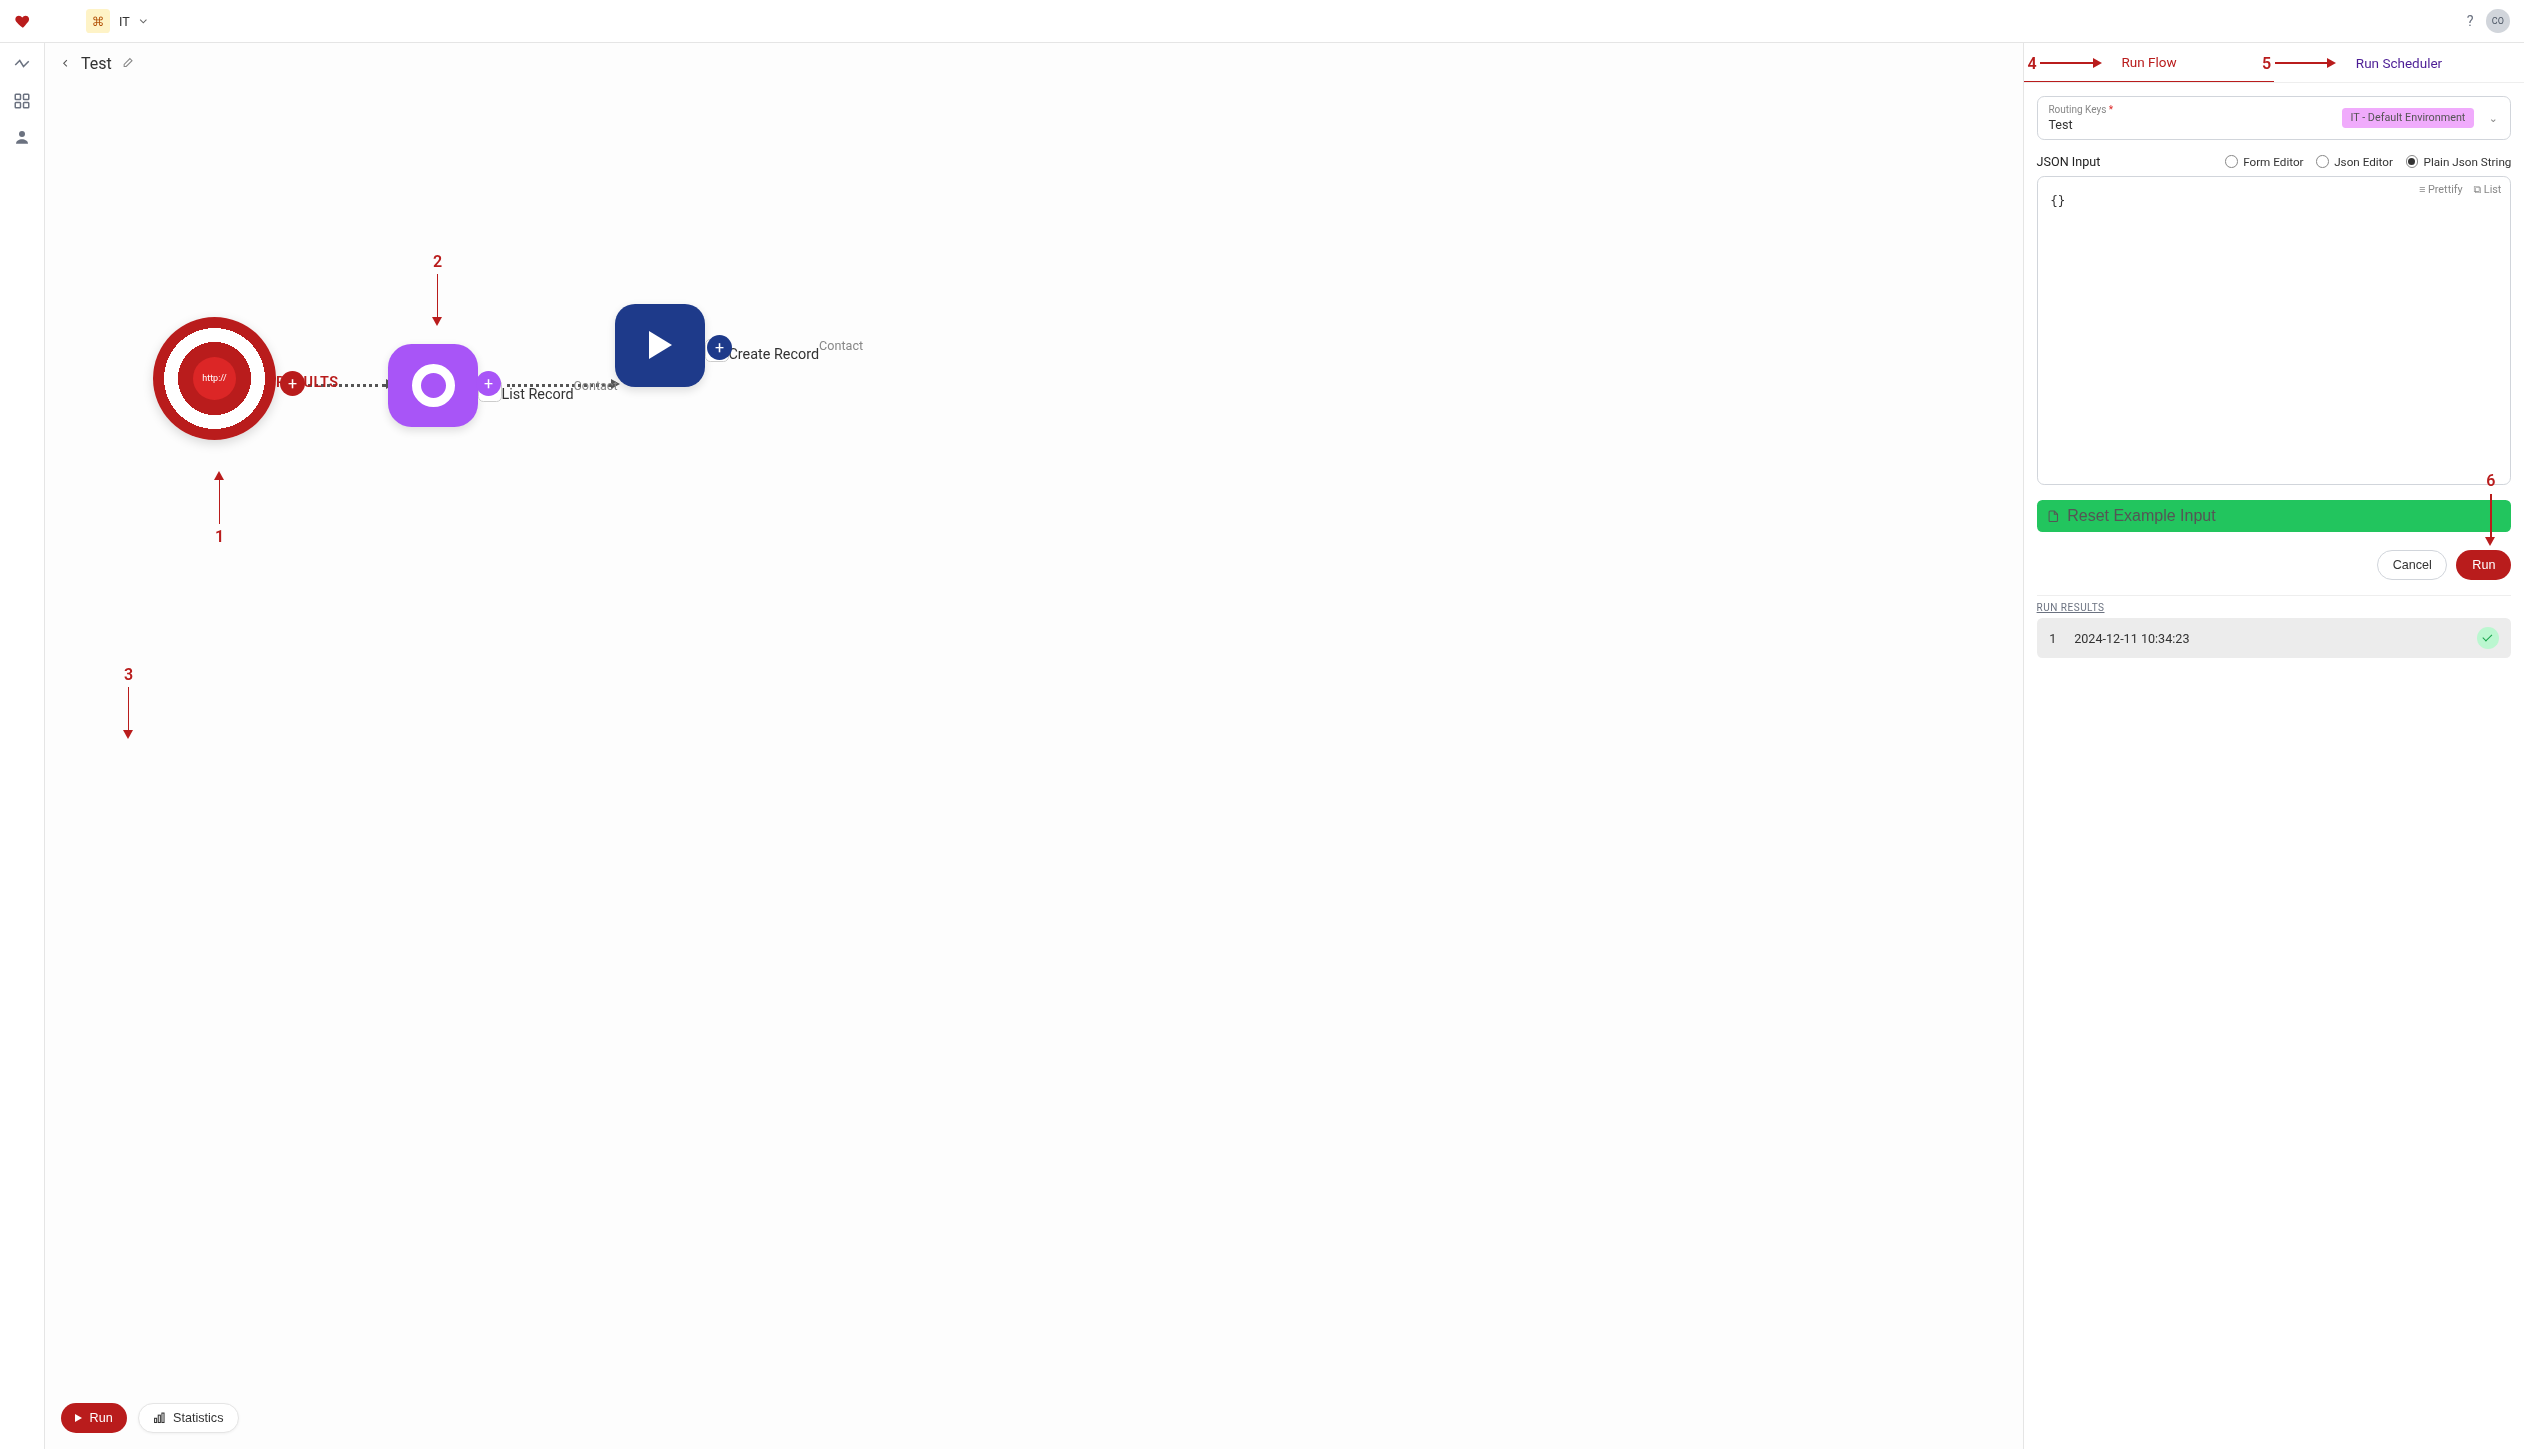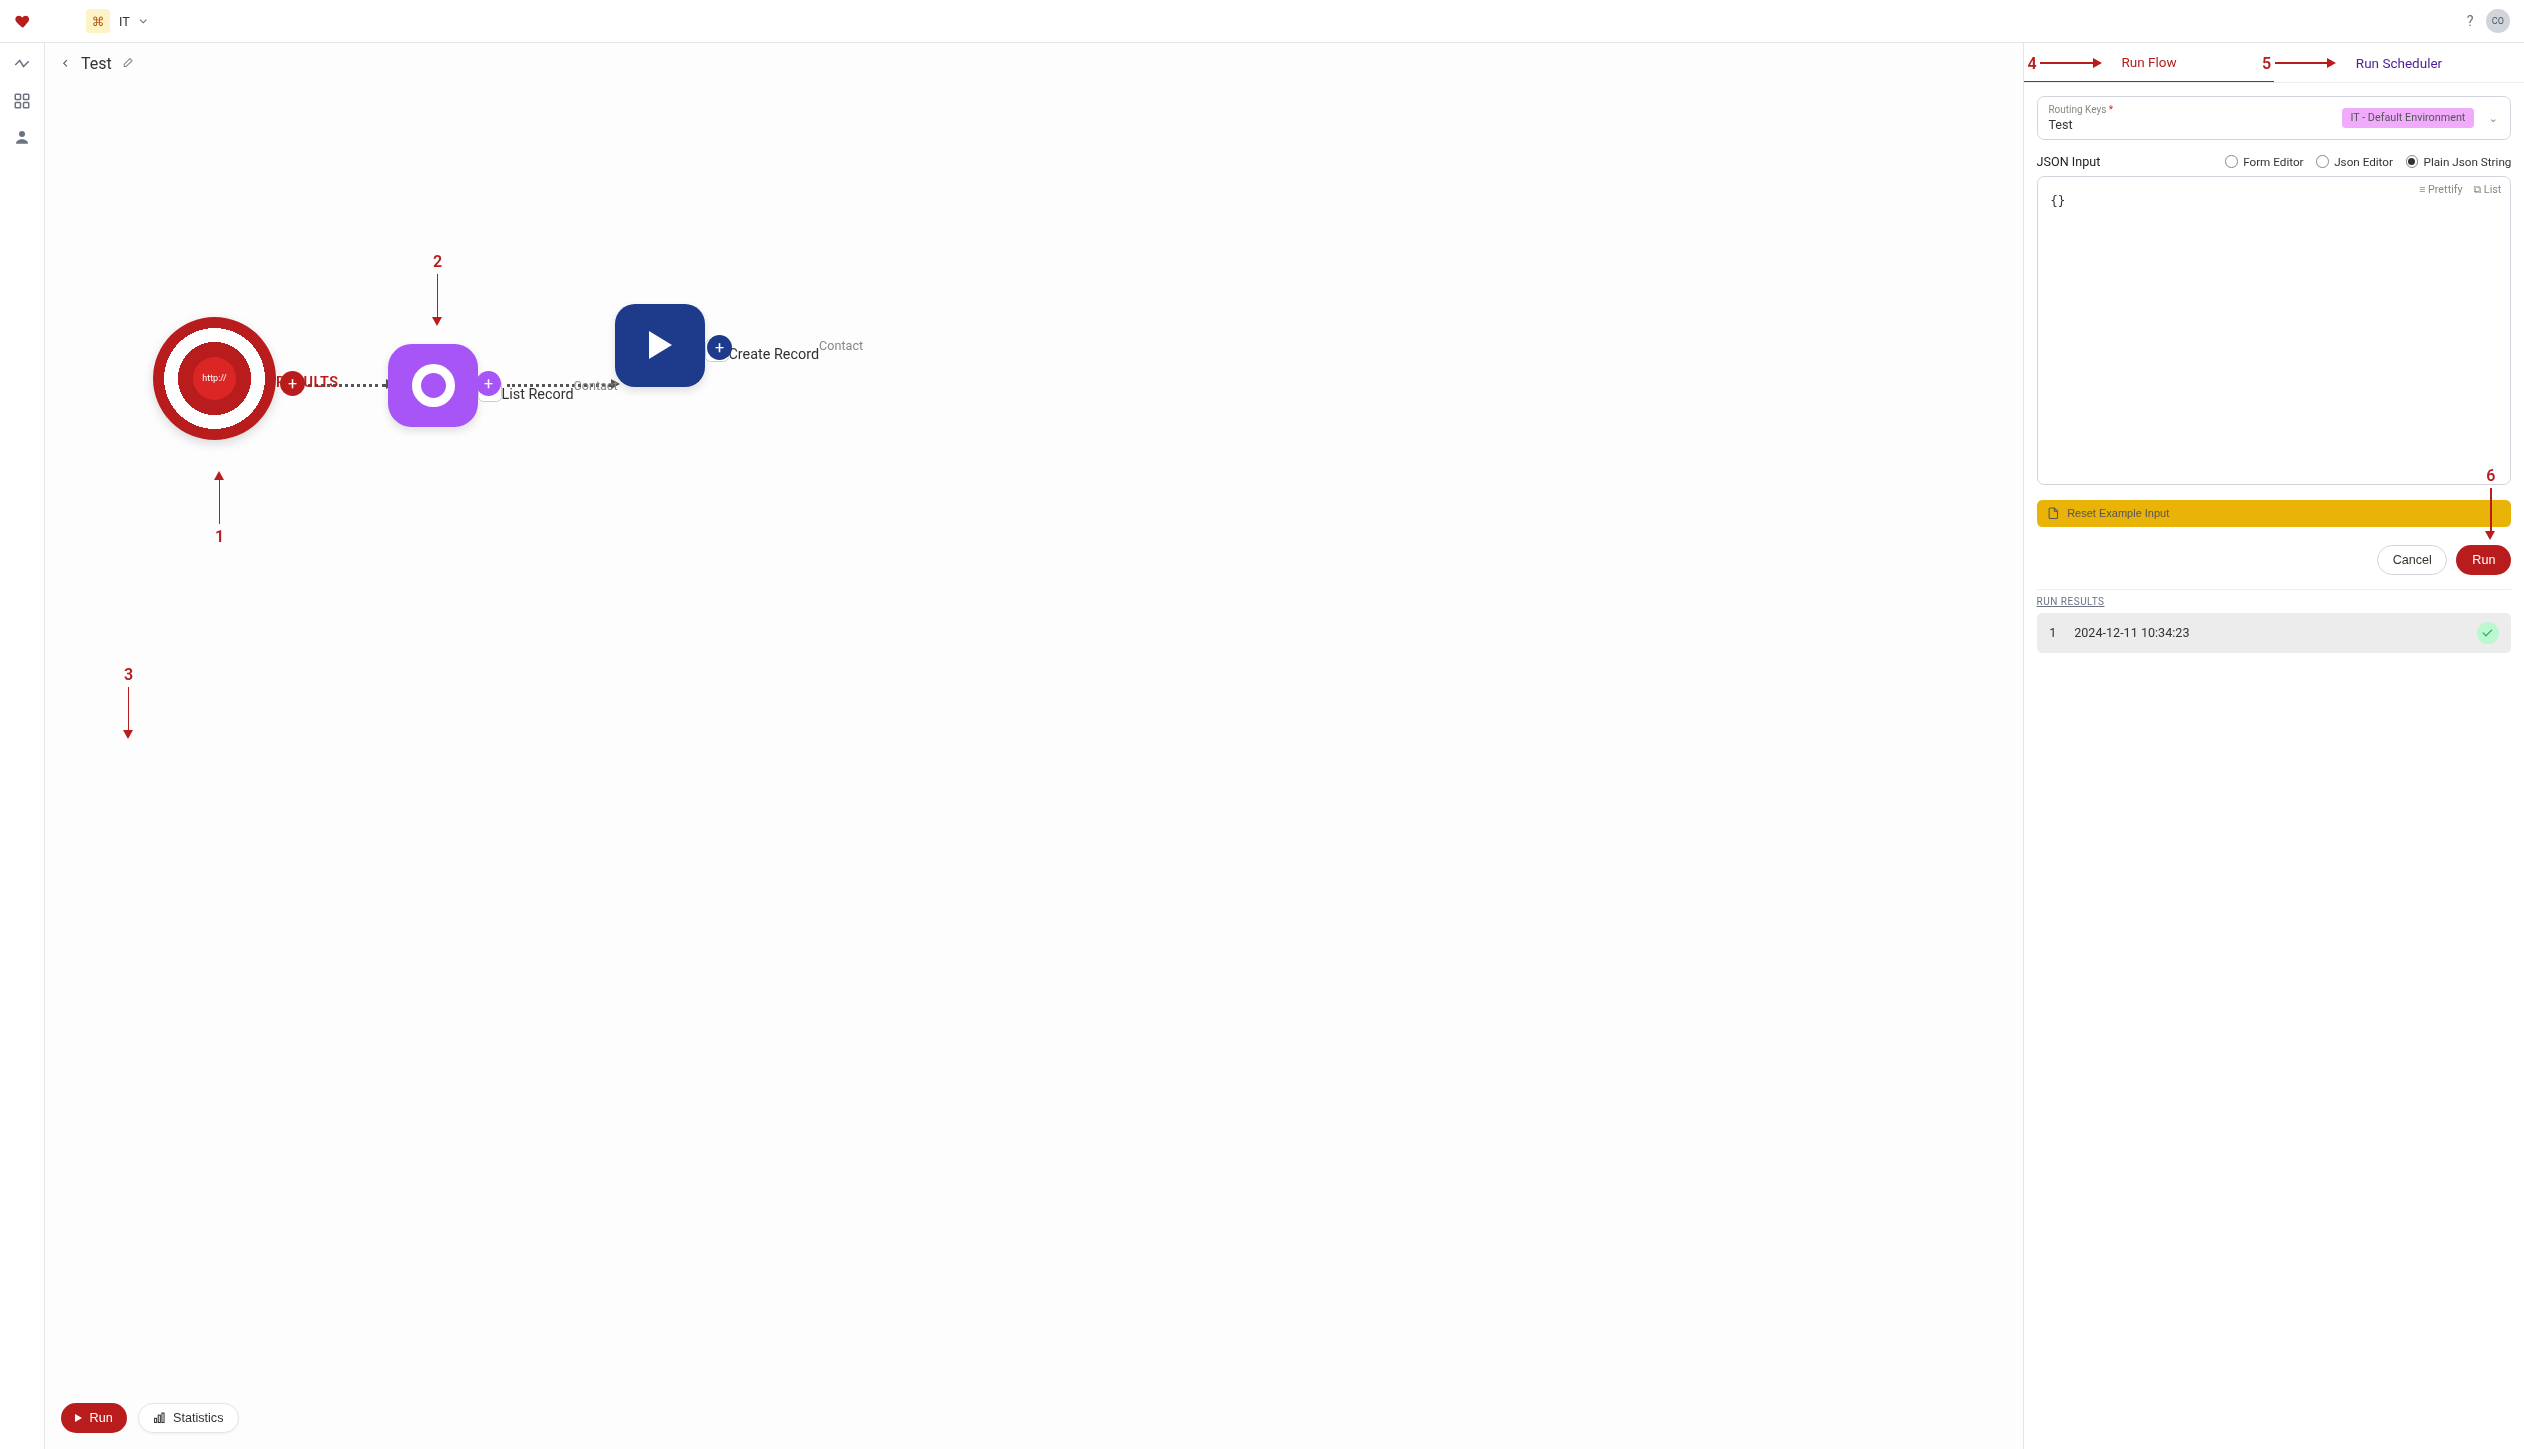--- a/index.html
+++ b/index.html
@@ -86,21 +86,21 @@
   .radiogroup { display: flex; gap: 12.6px; align-items: center; }
   .radio { display: inline-flex; align-items: center; gap: 5.4px; cursor: pointer; font-size: 11.7px; color: #333; }
   .radio .dot { width: 12.6px; height: 12.6px; border: 1.4px solid #888; border-radius: 50%; display: inline-flex; align-items: center; justify-content: center; }
   .radio.selected .dot::after { content: ''; width: 7.2px; height: 7.2px; border-radius: 50%; background: #333; }
 
   .json-box { border: 0.9px solid #d1d5db; border-radius: 7.2px; margin-top: 7.2px; height: 309px; position: relative; }
   .json-tools { position: absolute; top: 5.4px; right: 9px; display: flex; gap: 10.8px; font-size: 10.8px; color: #888; }
   .json-tools span { cursor: pointer; display: inline-flex; align-items: center; gap: 2.7px; }
   .json-content { padding: 16px 12.6px; font-family: ui-monospace, Menlo, Consolas, monospace; font-size: 12.6px; color: #333; }
 
-  .reset-btn { display: inline-flex; align-items: center; gap: 7.2px; padding: 7.2px 10.8px; background: #eab308; border-radius: 5.4px; font-size: 11px; color: #555; margin-top: 14.4px; cursor: pointer; border: none; }
+  .reset-btn { display: inline-flex; align-items: center; gap: 7.2px; padding: 7.2px 10.8px; background: #22c55e; border-radius: 5.4px; font-size: 16px; color: #555; margin-top: 14.4px; cursor: pointer; border: none; }
 
   .panel-actions { display: flex; justify-content: flex-end; gap: 9px; margin-top: 18px; padding-bottom: 14.4px; border-bottom: 0.9px solid #eee; }
   .btn.outline { background: #fff; border: 0.9px solid #d1d5db; color: #333; }
   .btn.run { background: #b91c1c; color: #fff; padding: 7.2px 16px; }
 
   .results-label { font-size: 10px; letter-spacing: 0.5px; color: #6b7280; margin-top: 6px; text-decoration: underline; }
   .result-row { display: flex; align-items: center; background: #ececec; border-radius: 5.4px; padding: 9px 12.6px; margin-top: 5.4px; font-size: 12.6px; color: #333; }
   .result-row .idx { width: 25px; }
   .result-status { margin-left: auto; width: 21.7px; height: 21.7px; border-radius: 50%; background: #bbf7d0; display: flex; align-items: center; justify-content: center; }
   .check { width: 9px; height: 5.4px; border-left: 1.8px solid #16a34a; border-bottom: 1.8px solid #16a34a; transform: rotate(-45deg); margin-top: -2.7px; }

